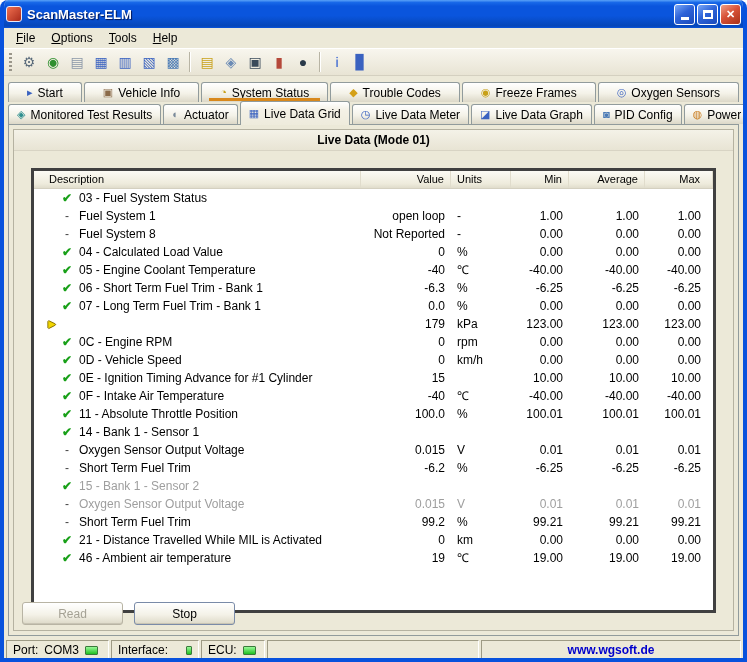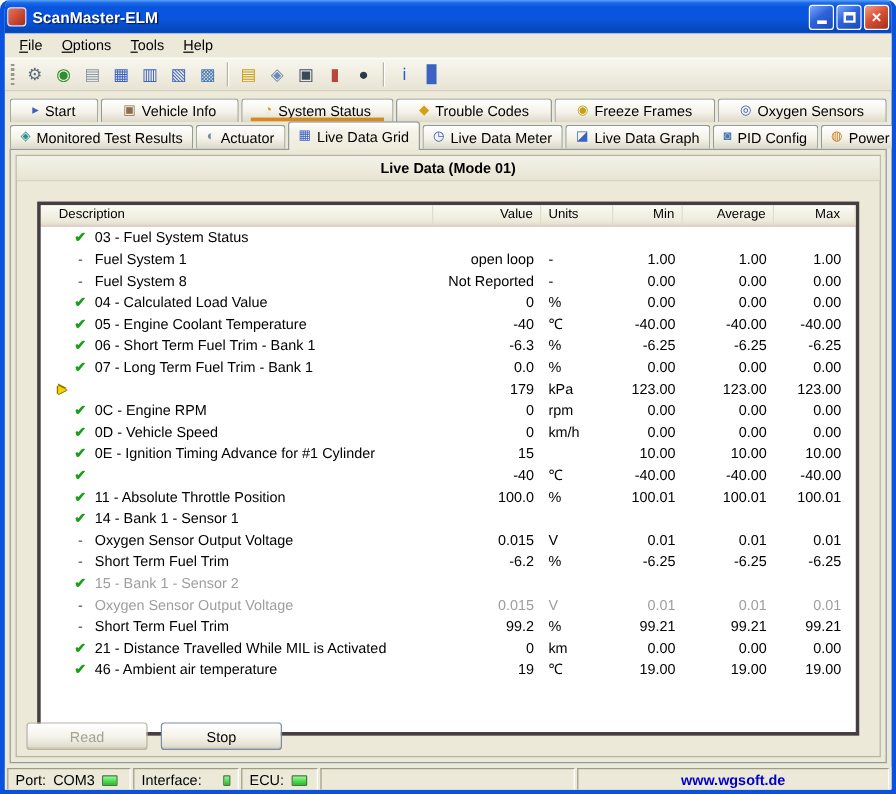--- a/index.html
+++ b/index.html
@@ -387,20 +387,21 @@
               </span>
               <span class="cell c-value">15</span>
               <span class="cell c-units"></span>
               <span class="cell c-min">10.00</span>
               <span class="cell c-avg">10.00</span>
               <span class="cell c-max">10.00</span>
             </div>
             <div class="row">
               <span class="cell c-desc">
                 <span class="row-icon check">✔</span>
+                <span class="c-desc-text">0F - Intake Air Temperature</span>
               </span>
               <span class="cell c-value">-40</span>
               <span class="cell c-units">℃</span>
               <span class="cell c-min">-40.00</span>
               <span class="cell c-avg">-40.00</span>
               <span class="cell c-max">-40.00</span>
             </div>
             <div class="row">
               <span class="cell c-desc">
                 <span class="row-icon check">✔</span>

